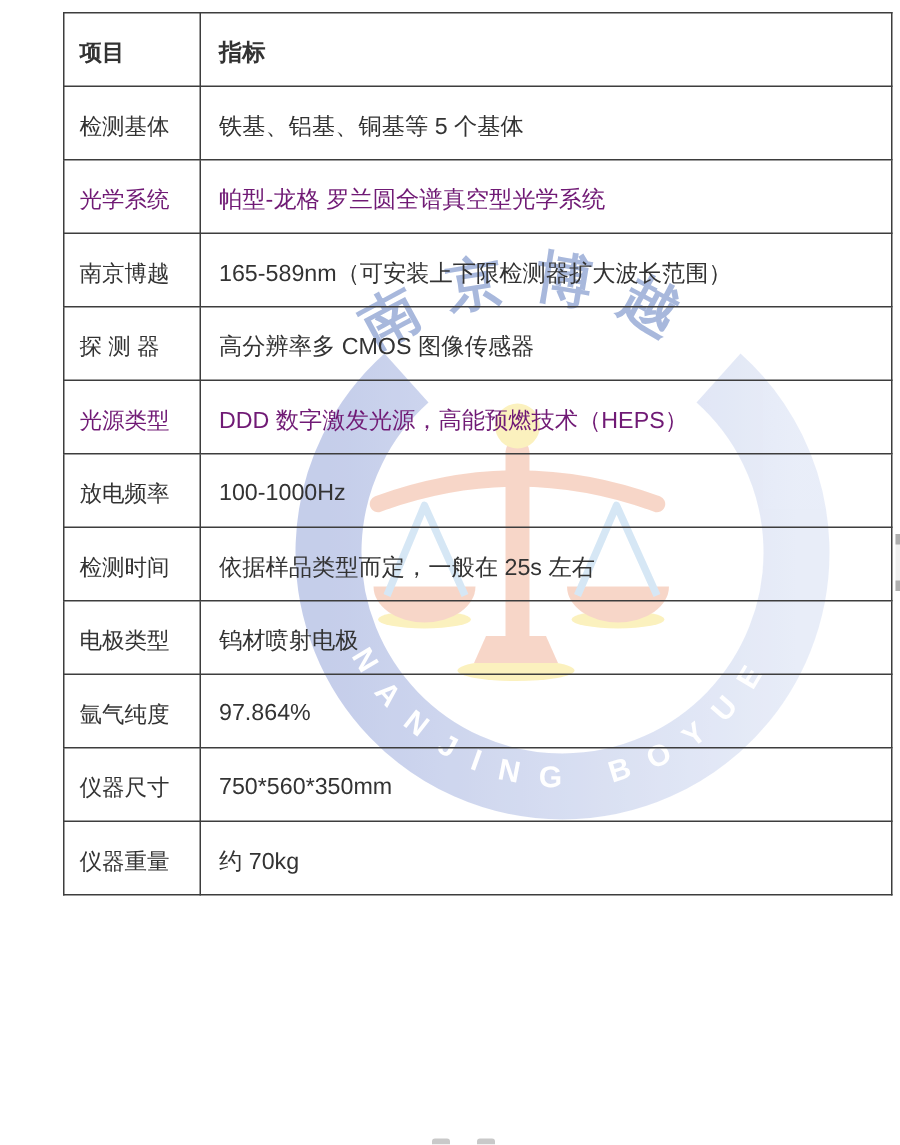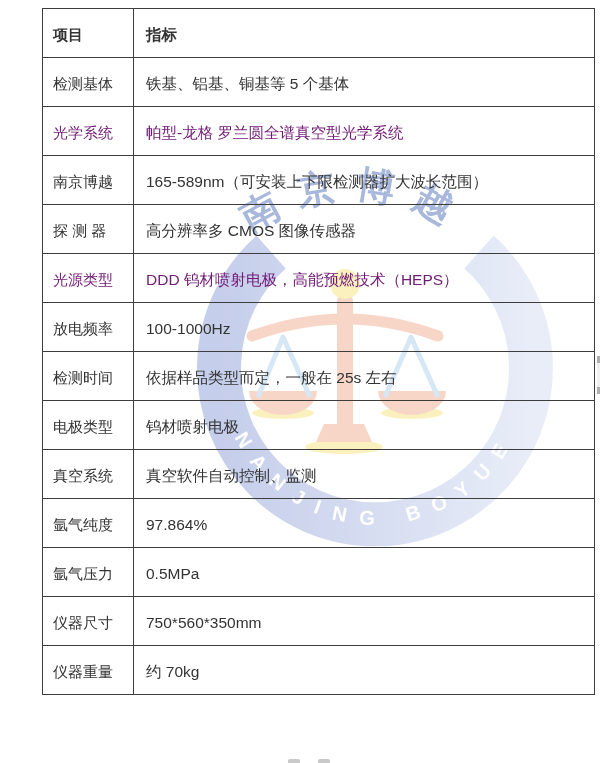--- a/index.html
+++ b/index.html
@@ -101,45 +101,37 @@
         <tr>
           <td class="label">南京博越</td>
           <td class="value">165-589nm（可安装上下限检测器扩大波长范围）</td>
         </tr>
         <tr>
           <td class="label">探 测 器</td>
           <td class="value">高分辨率多 CMOS 图像传感器</td>
         </tr>
         <tr class="hl">
           <td class="label">光源类型</td>
-          <td class="value">DDD 钨材喷射电极，高能预燃技术（HEPS）</td>
+          <td class="value">DDD 数字激发光源，高能预燃技术（HEPS）</td>
         </tr>
         <tr>
           <td class="label">放电频率</td>
           <td class="value">100-1000Hz</td>
         </tr>
         <tr>
           <td class="label">检测时间</td>
           <td class="value">依据样品类型而定，一般在 25s 左右</td>
         </tr>
         <tr>
           <td class="label">电极类型</td>
           <td class="value">钨材喷射电极</td>
         </tr>
         <tr>
-          <td class="label">真空系统</td>
-          <td class="value">真空软件自动控制、监测</td>
-        </tr>
-        <tr>
           <td class="label">氩气纯度</td>
           <td class="value">97.864%</td>
-        </tr>
-        <tr>
-          <td class="label">氩气压力</td>
-          <td class="value">0.5MPa</td>
         </tr>
         <tr>
           <td class="label">仪器尺寸</td>
           <td class="value">750*560*350mm</td>
         </tr>
         <tr>
           <td class="label">仪器重量</td>
           <td class="value">约 70kg</td>
         </tr>
       </tbody>

